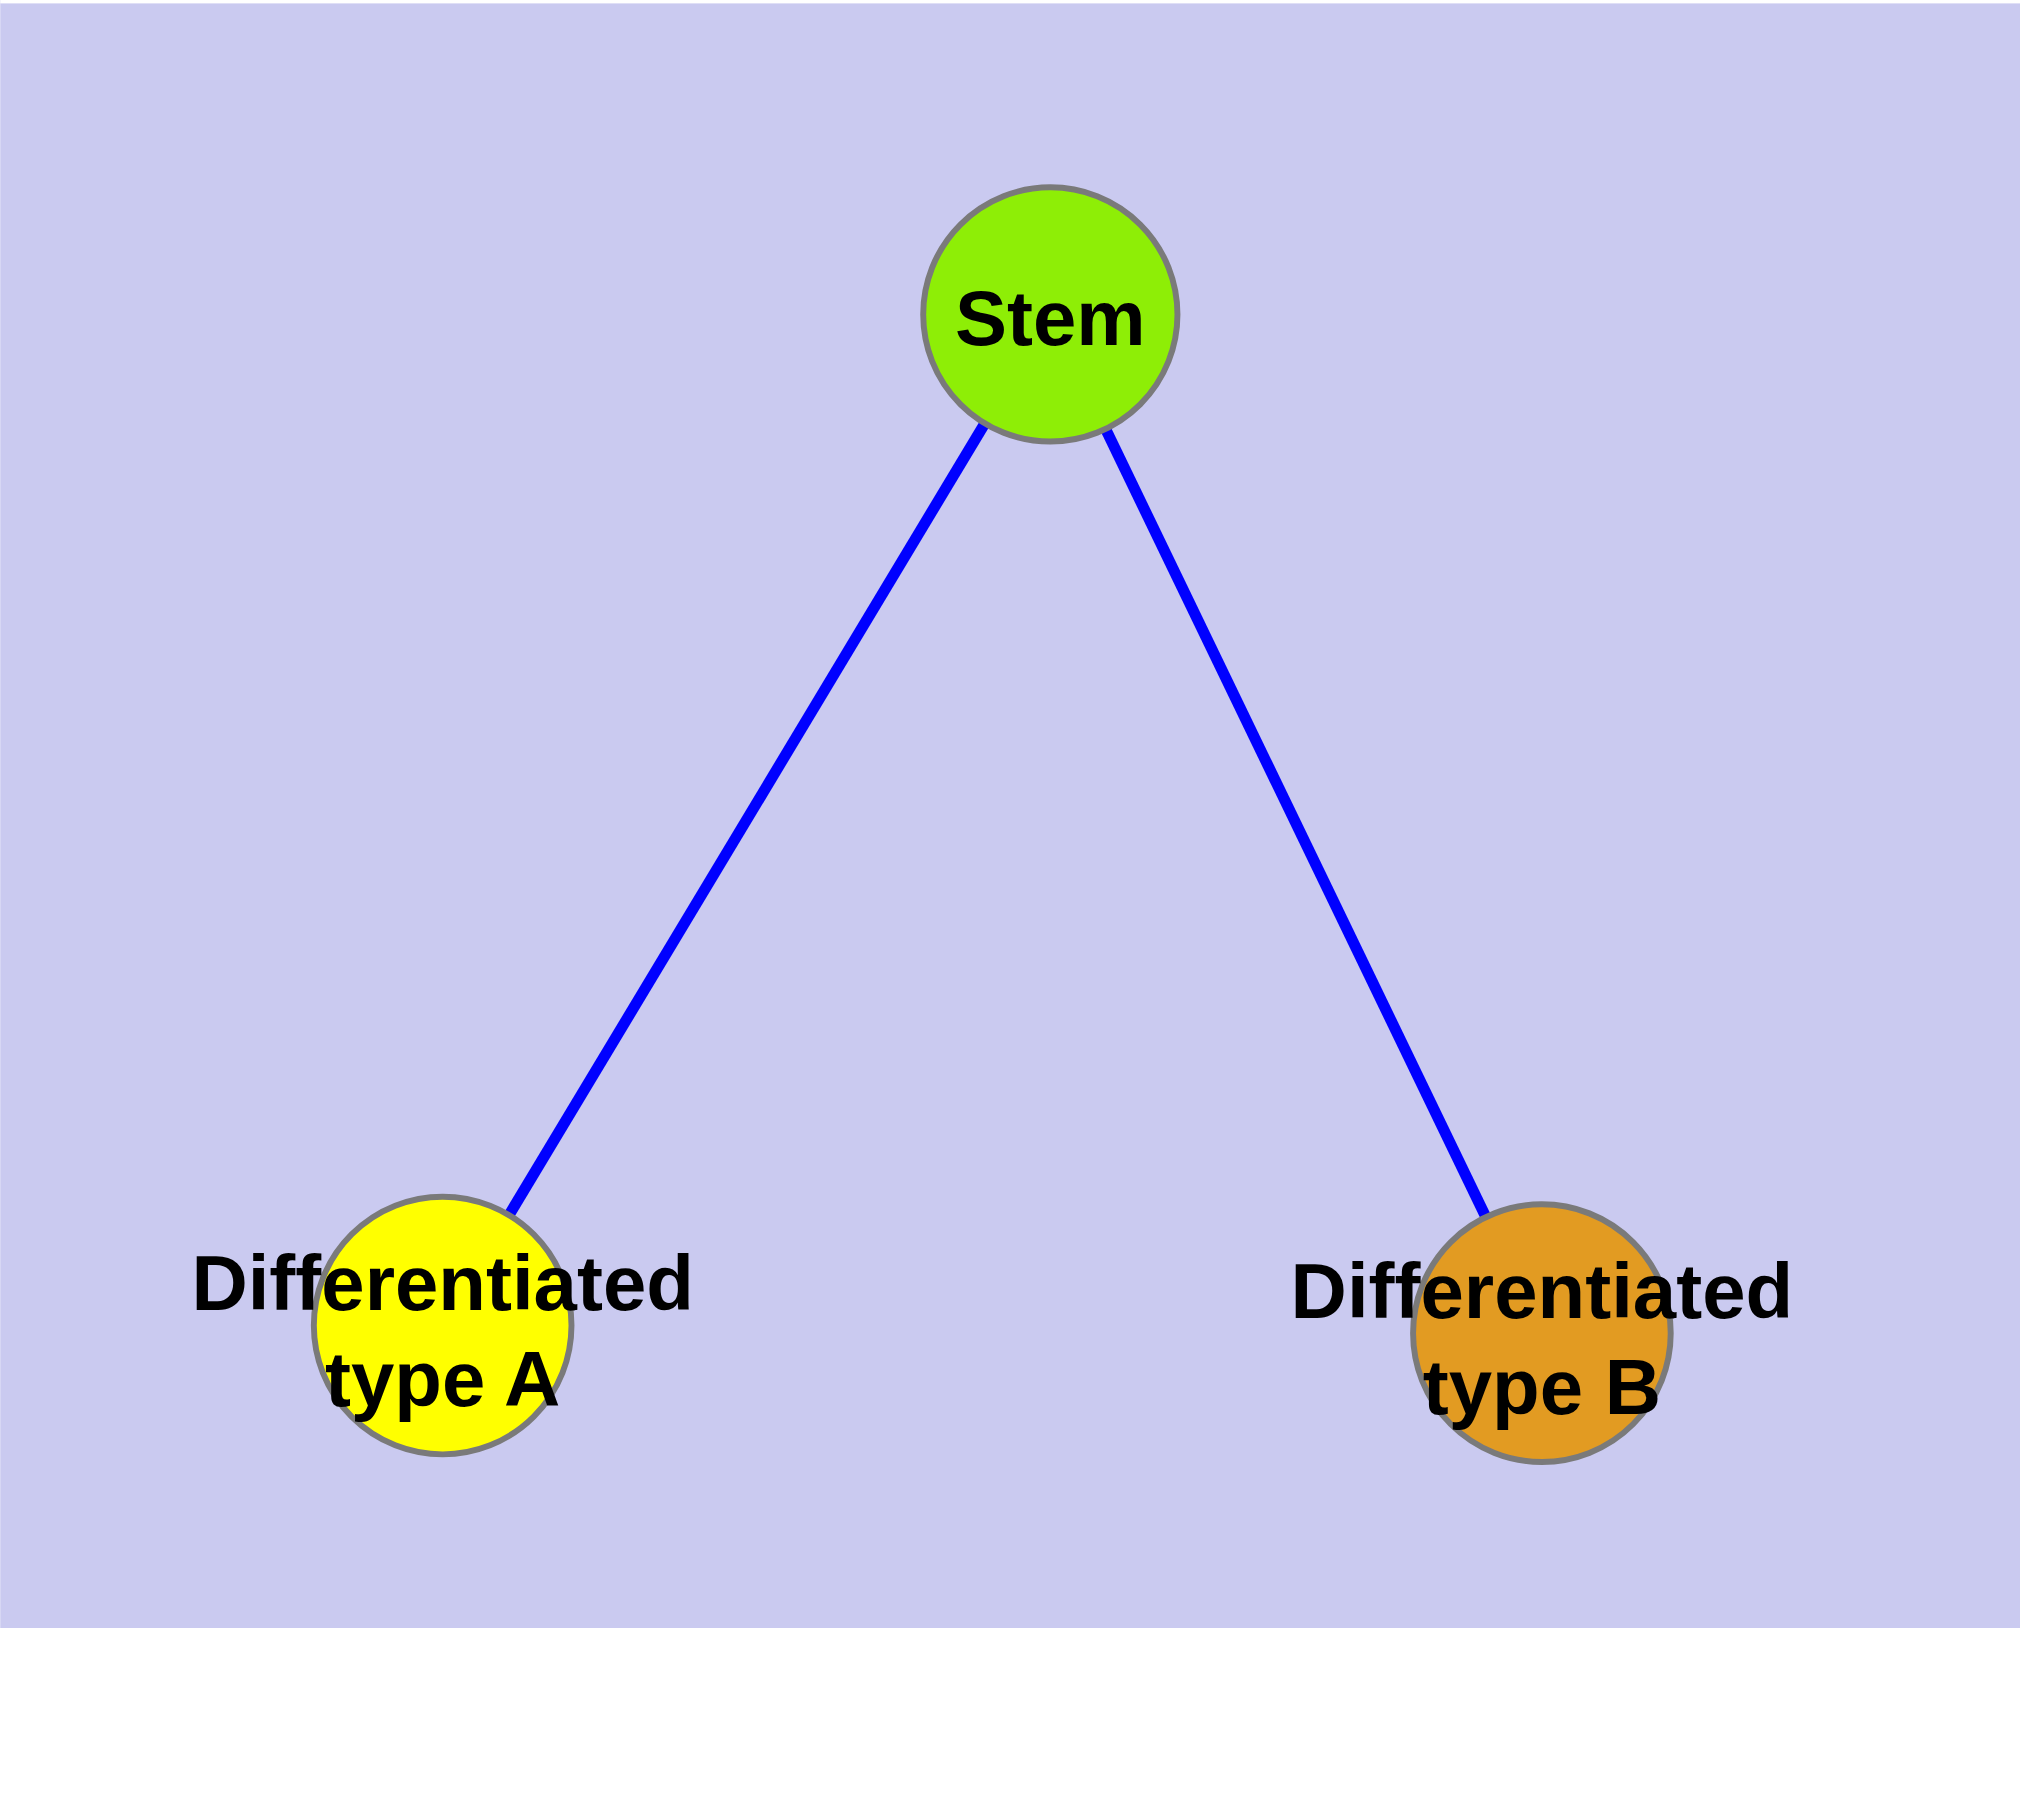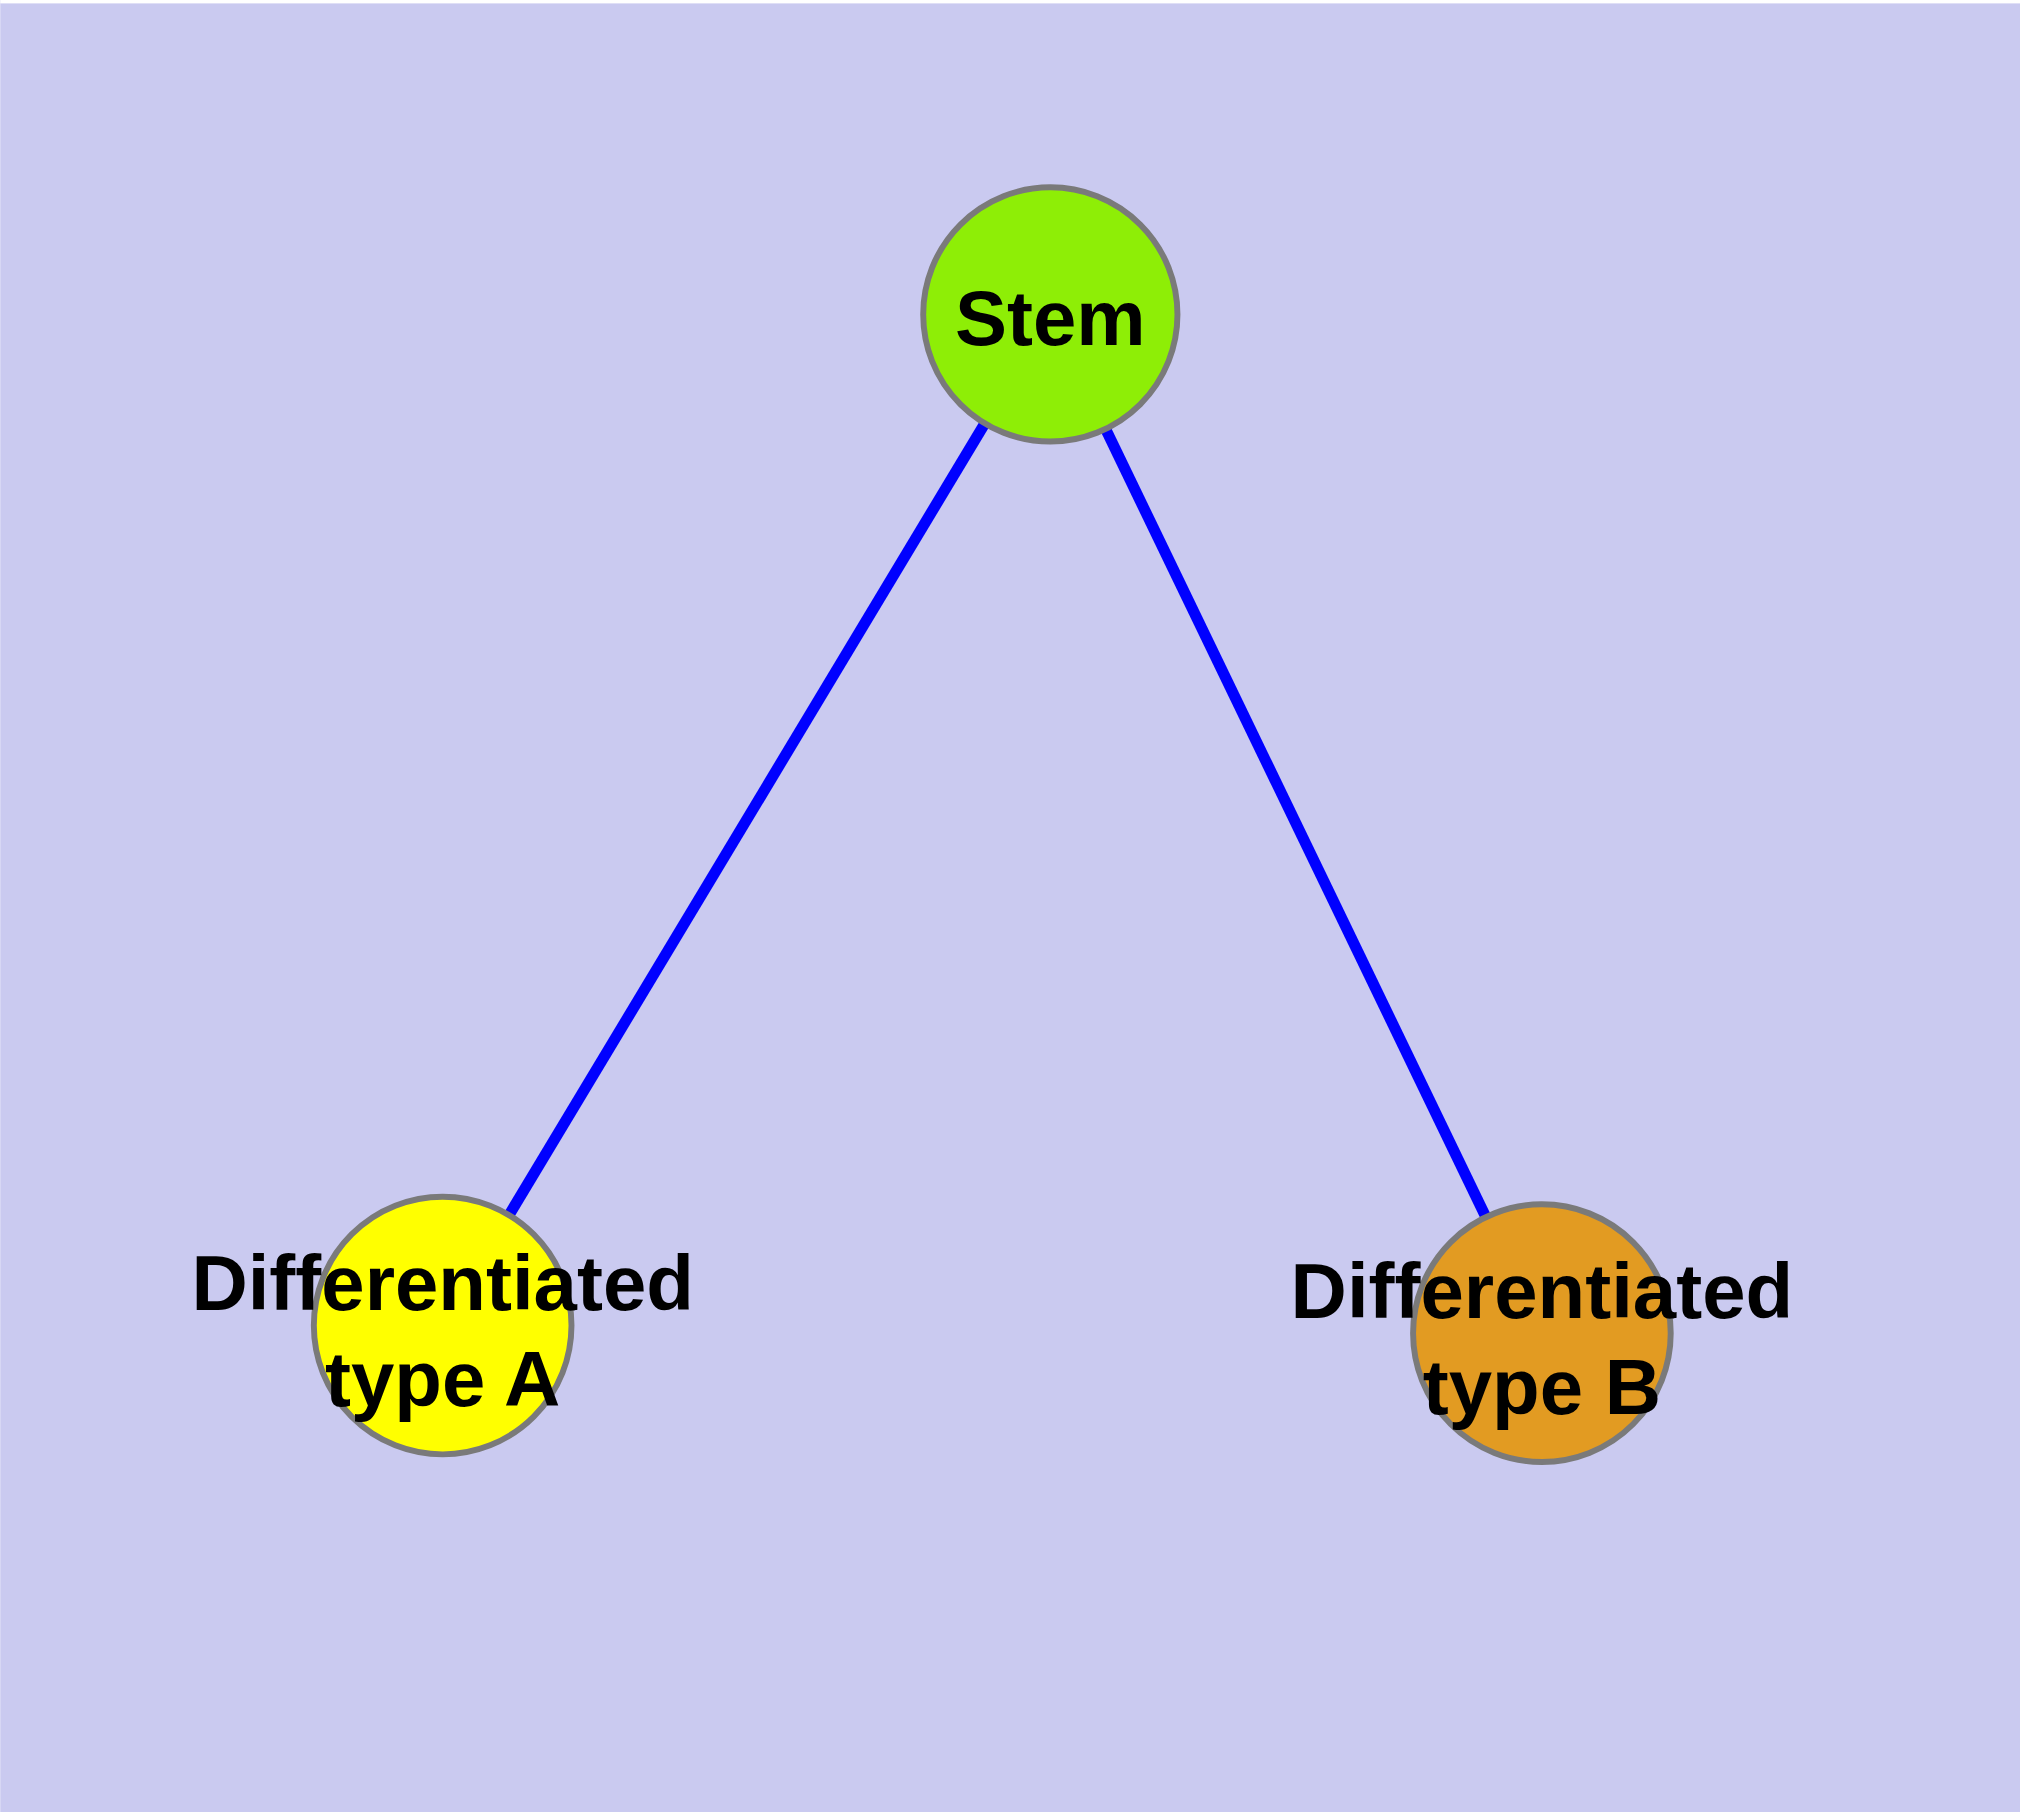--- a/index.html
+++ b/index.html
@@ -3,21 +3,21 @@
 <meta charset="utf-8">
 <style>
   html, body {
     margin: 0;
     padding: 0;
     background: #ffffff;
   }
   .stage {
     position: relative;
     width: 2021px;
-    height: 1812px;
+    height: 1628px;
     overflow: hidden;
   }
   .stage svg {
     display: block;
     width: 2021px;
     height: 1812px;
   }
   .node-label {
     font-family: "Liberation Sans", sans-serif;
     font-weight: bold;

